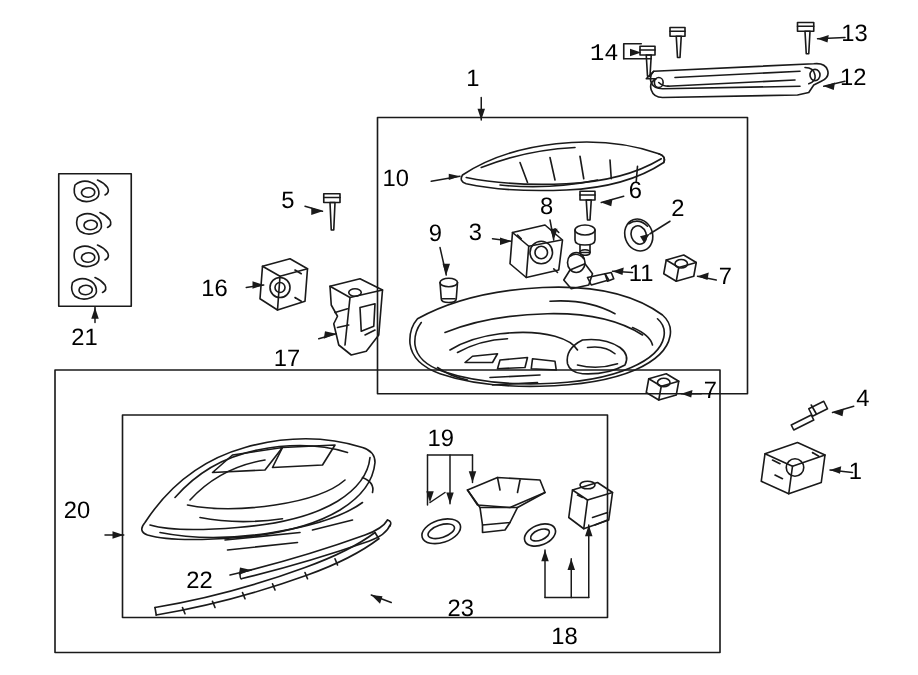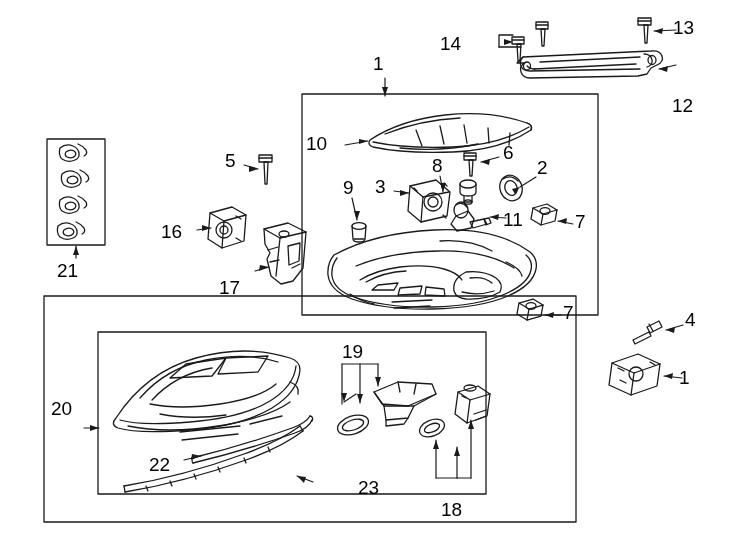--- a/index.html
+++ b/index.html
@@ -332,23 +332,23 @@
   <div class="lbl" style="left:375px;top:177px;">3</div>
   <div class="lbl" style="left:685px;top:310px;">4</div>
   <div class="lbl" style="left:225px;top:151px;">5</div>
   <div class="lbl" style="left:503px;top:143px;">6</div>
   <div class="lbl" style="left:575px;top:212px;">7</div>
   <div class="lbl" style="left:563px;top:303px;">7</div>
   <div class="lbl" style="left:432px;top:156px;">8</div>
   <div class="lbl" style="left:343px;top:178px;">9</div>
   <div class="lbl" style="left:306px;top:134px;text-align:center;">10</div>
   <div class="lbl" style="left:503px;top:210px;">11</div>
-  <div class="lbl" style="left:672px;top:53px;margin-top:43px;">12</div>
+  <div class="lbl" style="left:672px;top:53px;">12</div>
   <div class="lbl" style="left:673px;top:18px;">13</div>
-  <div class="lbl" style="left:440px;top:34px;">14</div>
+  <div class="lbl" style="left:472px;top:34px;font-family:Liberation Mono, monospace;">14</div>
   <div class="lbl" style="left:679px;top:368px;">1</div>
   <div class="lbl" style="left:161px;top:222px;">16</div>
   <div class="lbl" style="left:219px;top:266px;margin-top:12px;">17</div>
   <div class="lbl" style="left:441px;top:500px;">18</div>
   <div class="lbl" style="left:342px;top:342px;">19</div>
   <div class="lbl" style="left:51px;top:399px;">20</div>
   <div class="lbl" style="left:57px;top:261px;">21</div>
   <div class="lbl" style="left:149px;top:455px;">22</div>
   <div class="lbl" style="left:310px;top:478px;margin-left:48px;">23</div>
 

